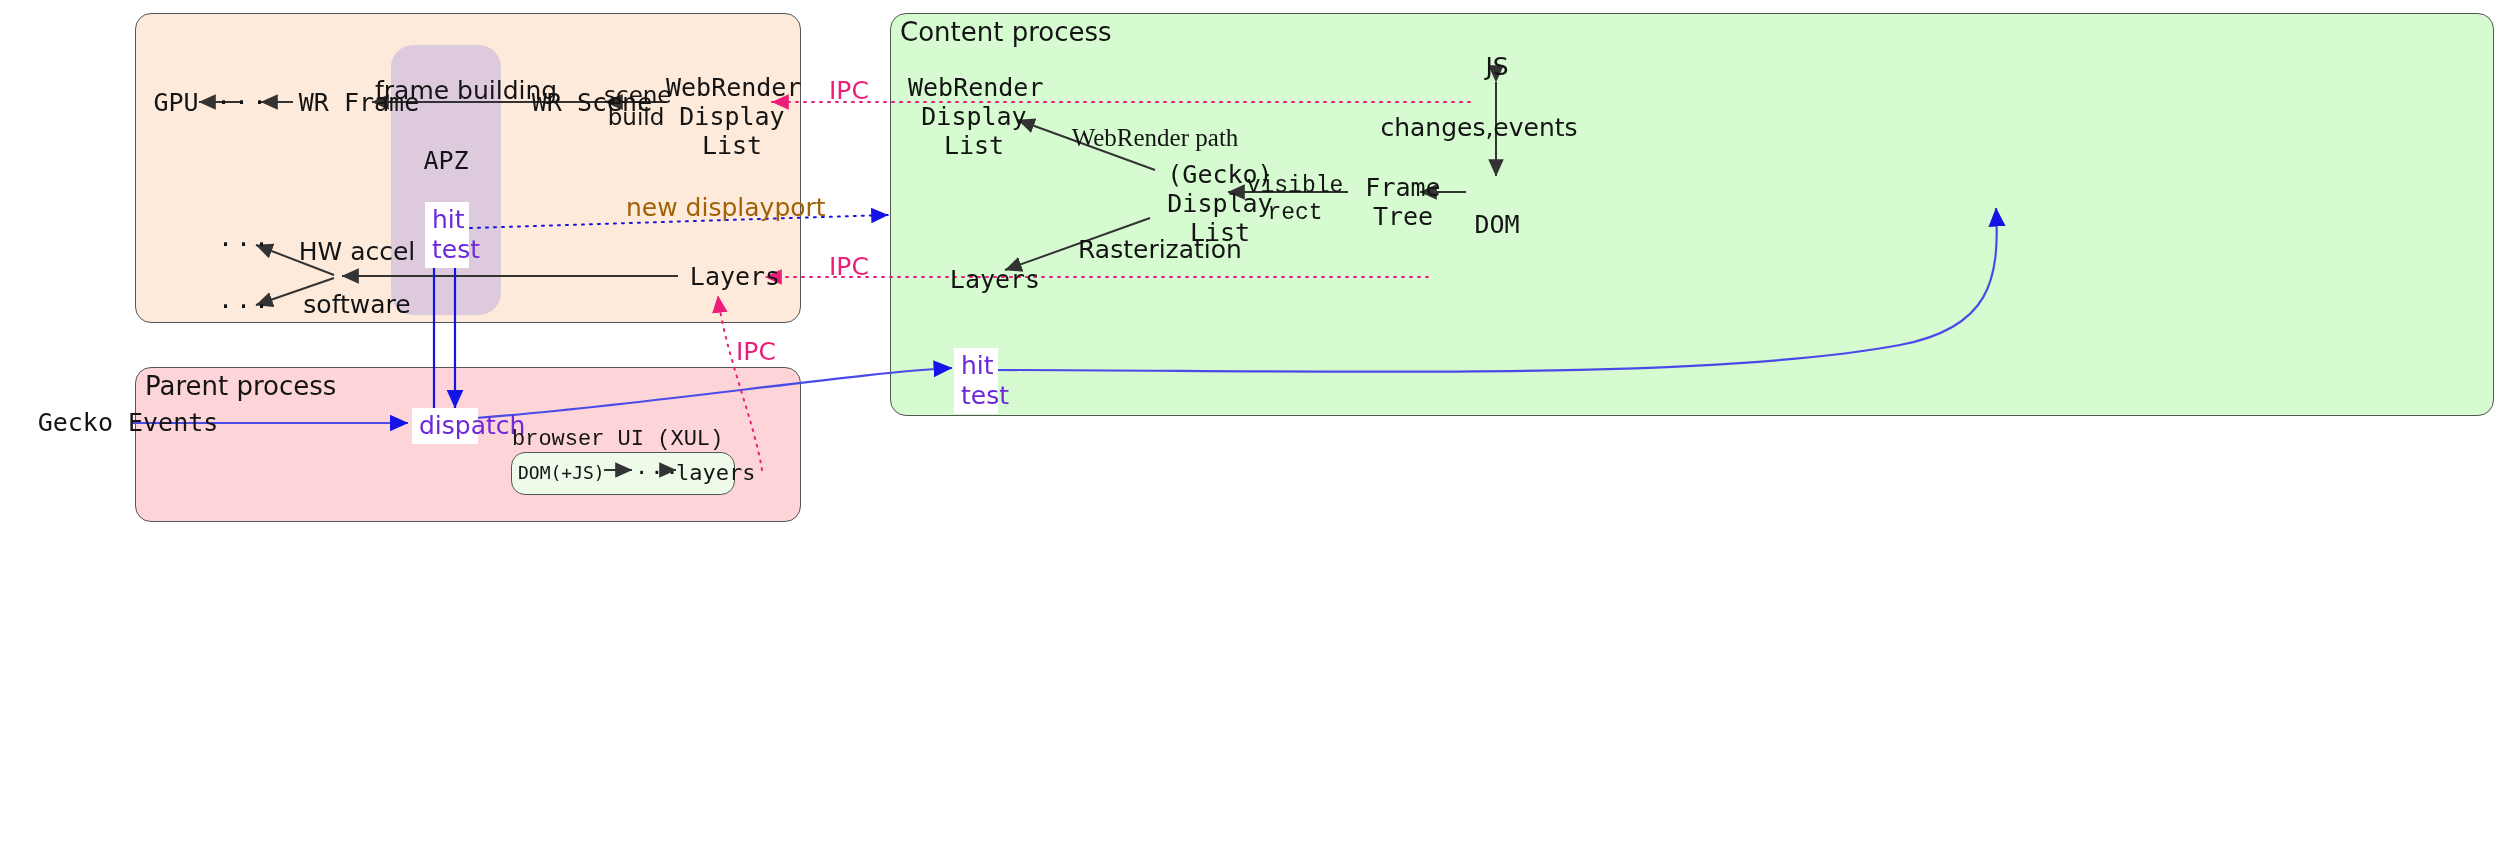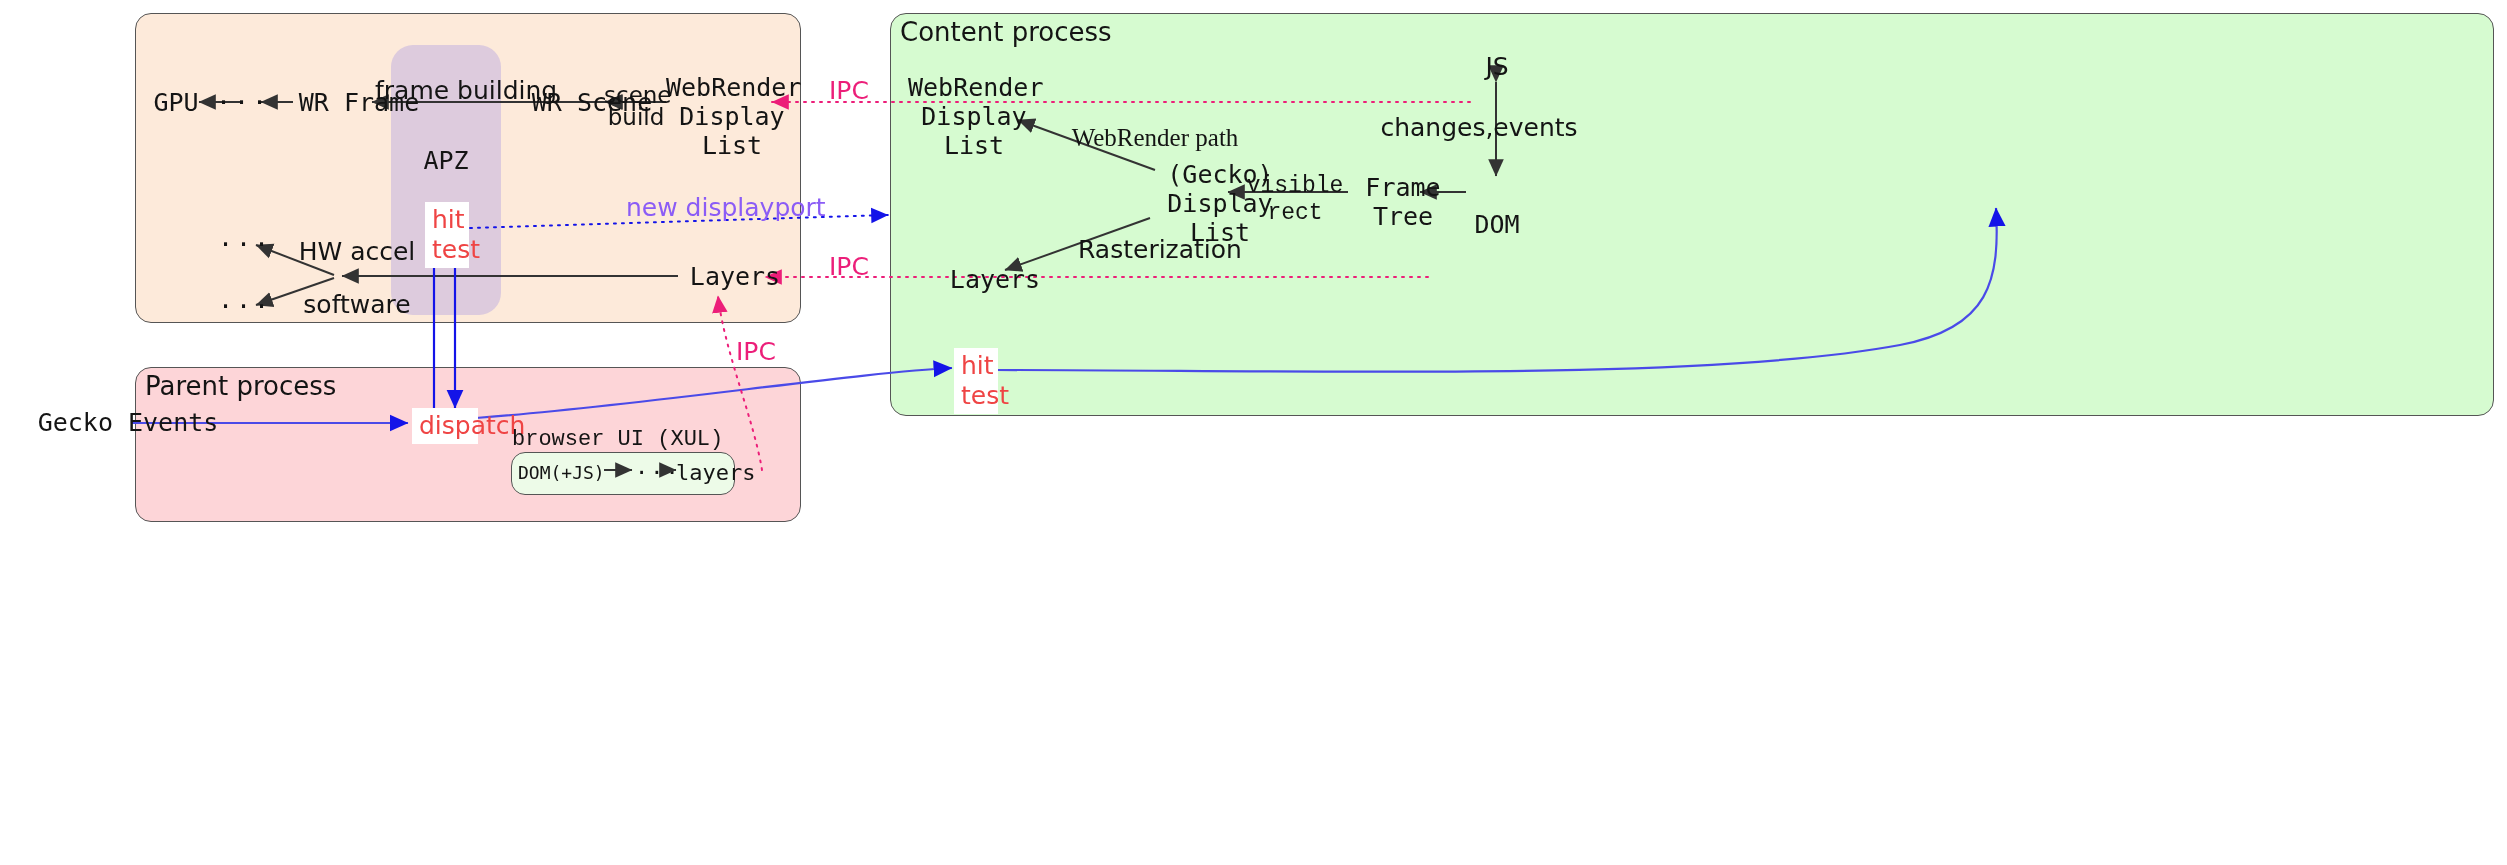--- a/index.html
+++ b/index.html
@@ -6,27 +6,27 @@
   body{width:2507px;height:865px;position:relative;font-family:"DejaVu Sans",sans-serif;}
   #stage{position:absolute;left:0;top:0;width:2507px;height:865px;overflow:hidden;}
   svg.layer{position:absolute;left:0;top:0;width:2507px;height:865px;overflow:visible;}
   .node{position:absolute;color:#141414;font-family:"DejaVu Sans Mono","Liberation Mono",monospace;
         font-size:25px;line-height:30px;text-align:center;white-space:pre;}
   .lbl{position:absolute;color:#141414;font-family:"DejaVu Sans","Liberation Sans",sans-serif;
         font-size:25px;line-height:29px;text-align:center;white-space:pre;}
   .lbl.mono{font-family:Liberation Mono, monospace;}
   .boxtitle{position:absolute;font-family:"DejaVu Sans","Liberation Sans",sans-serif;font-size:26px;color:#141414;white-space:pre;}
   .proc{position:absolute;border:1.6px solid #555;border-radius:16px;box-sizing:border-box;}
-  .whitebox{position:absolute;background:#ffffff;color:#ef4444;
+  .whitebox{position:absolute;background:#ffffff;color:#6d28d9;
         font-family:"DejaVu Sans","Liberation Sans",sans-serif;font-size:25px;line-height:30px;
         text-align:center;white-space:pre;padding:3px 7px;box-sizing:border-box;}
   .apz{position:absolute;background:#ddcbdd;border-radius:22px;}
   .xulbox{position:absolute;border:1.4px solid #555;border-radius:14px;background:#edfbe8;box-sizing:border-box;}
   .ipc{position:absolute;color:#ec1e79;font-family:"DejaVu Sans","Liberation Sans",sans-serif;font-size:25px;white-space:pre;}
-  .blue{position:absolute;color:#8b5cf6;font-family:"DejaVu Sans","Liberation Sans",sans-serif;font-size:25px;white-space:pre;}
+  .blue{position:absolute;color:#a16207;font-family:"DejaVu Sans","Liberation Sans",sans-serif;font-size:25px;white-space:pre;}
 </style>
 </head>
 <body>
 
 <div id="stage">
 
   <div class="proc" style="left:135px;top:13px;width:666px;height:310px;background:#fdeada;"></div>
 
   <div class="proc" style="left:890px;top:13px;width:1604px;height:403px;background:#d6fbd0;"></div>
   <div class="boxtitle" style="left:900px;top:17px;">Content process</div>

